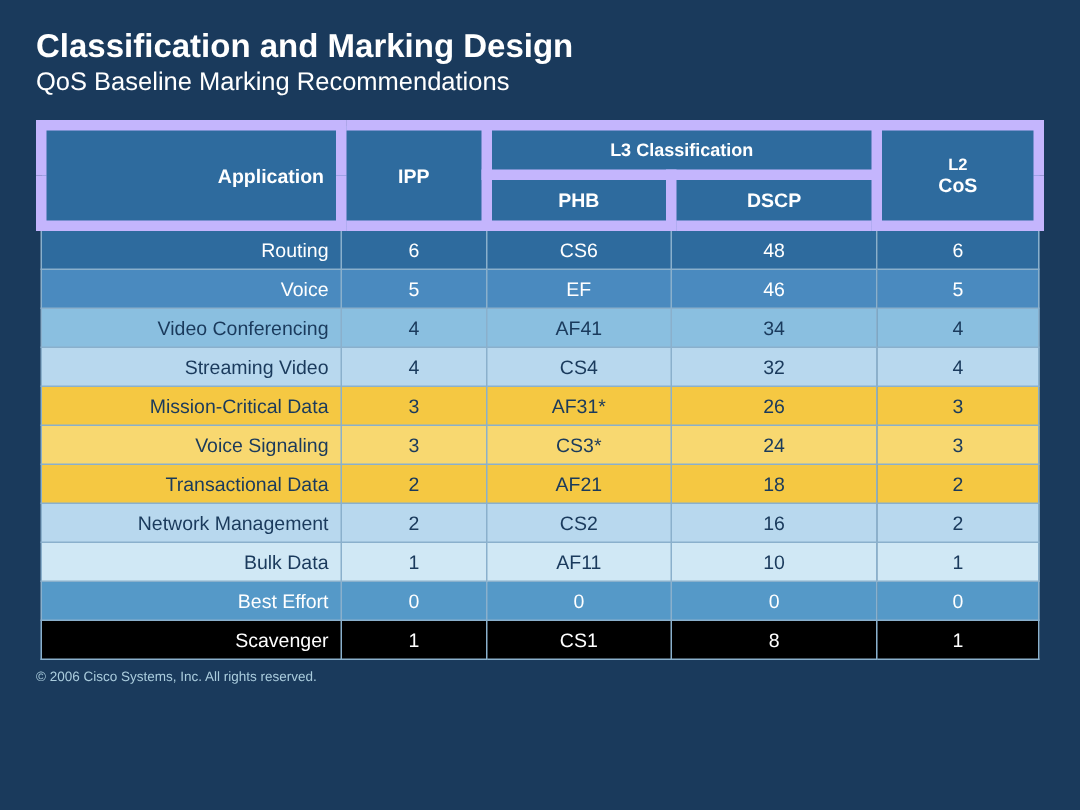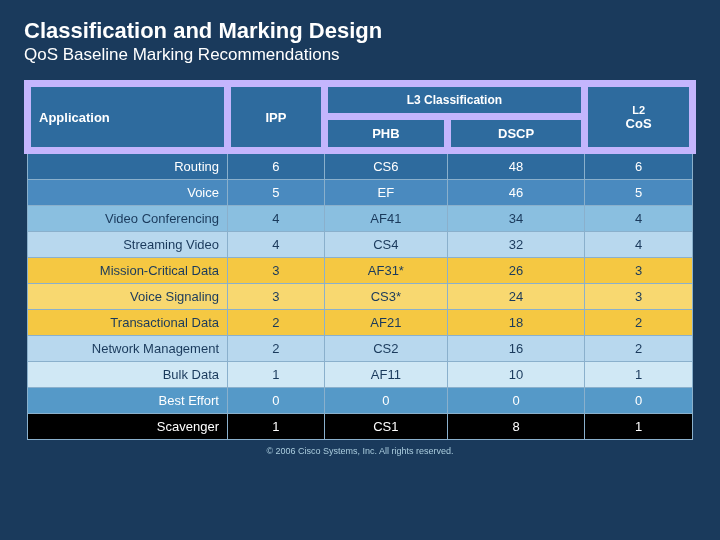--- a/index.html
+++ b/index.html
@@ -36,21 +36,21 @@
       background: #2e6b9e;
       color: white;
     }
     thead th {
       padding: 6px 8px;
       text-align: center;
       font-weight: bold;
       border: 7px solid #c4b5fd;
     }
     thead th.application-col {
-      text-align: left;
+      text-align: right;
       width: 200px;
     }
     thead th.l3-header {
       background: #2e6b9e;
       text-align: center;
       color: white;
       font-size: 12px;
     }
     tbody tr td {
       padding: 5px 8px;
@@ -69,21 +69,21 @@
     .row-lighter-blue { background: #8abfe0; color: #1a3a5c; }
     .row-yellow { background: #f5c842; color: #1a3a5c; }
     .row-light-yellow { background: #f8d870; color: #1a3a5c; }
     .row-pale-blue { background: #b8d8ee; color: #1a3a5c; }
     .row-very-light-blue { background: #d0e8f5; color: #1a3a5c; }
     .row-mid-blue { background: #5599c8; color: white; }
     .footer-text {
       color: #aaccdd;
       font-size: 9px;
       margin-top: 6px;
-      text-align: center;
+      text-align: left;
     }
   </style>
 </head>
 <body>
 
 <div class="title-area">
   <h1>Classification and Marking Design</h1>
   <h2>QoS Baseline Marking Recommendations</h2>
 </div>
 

